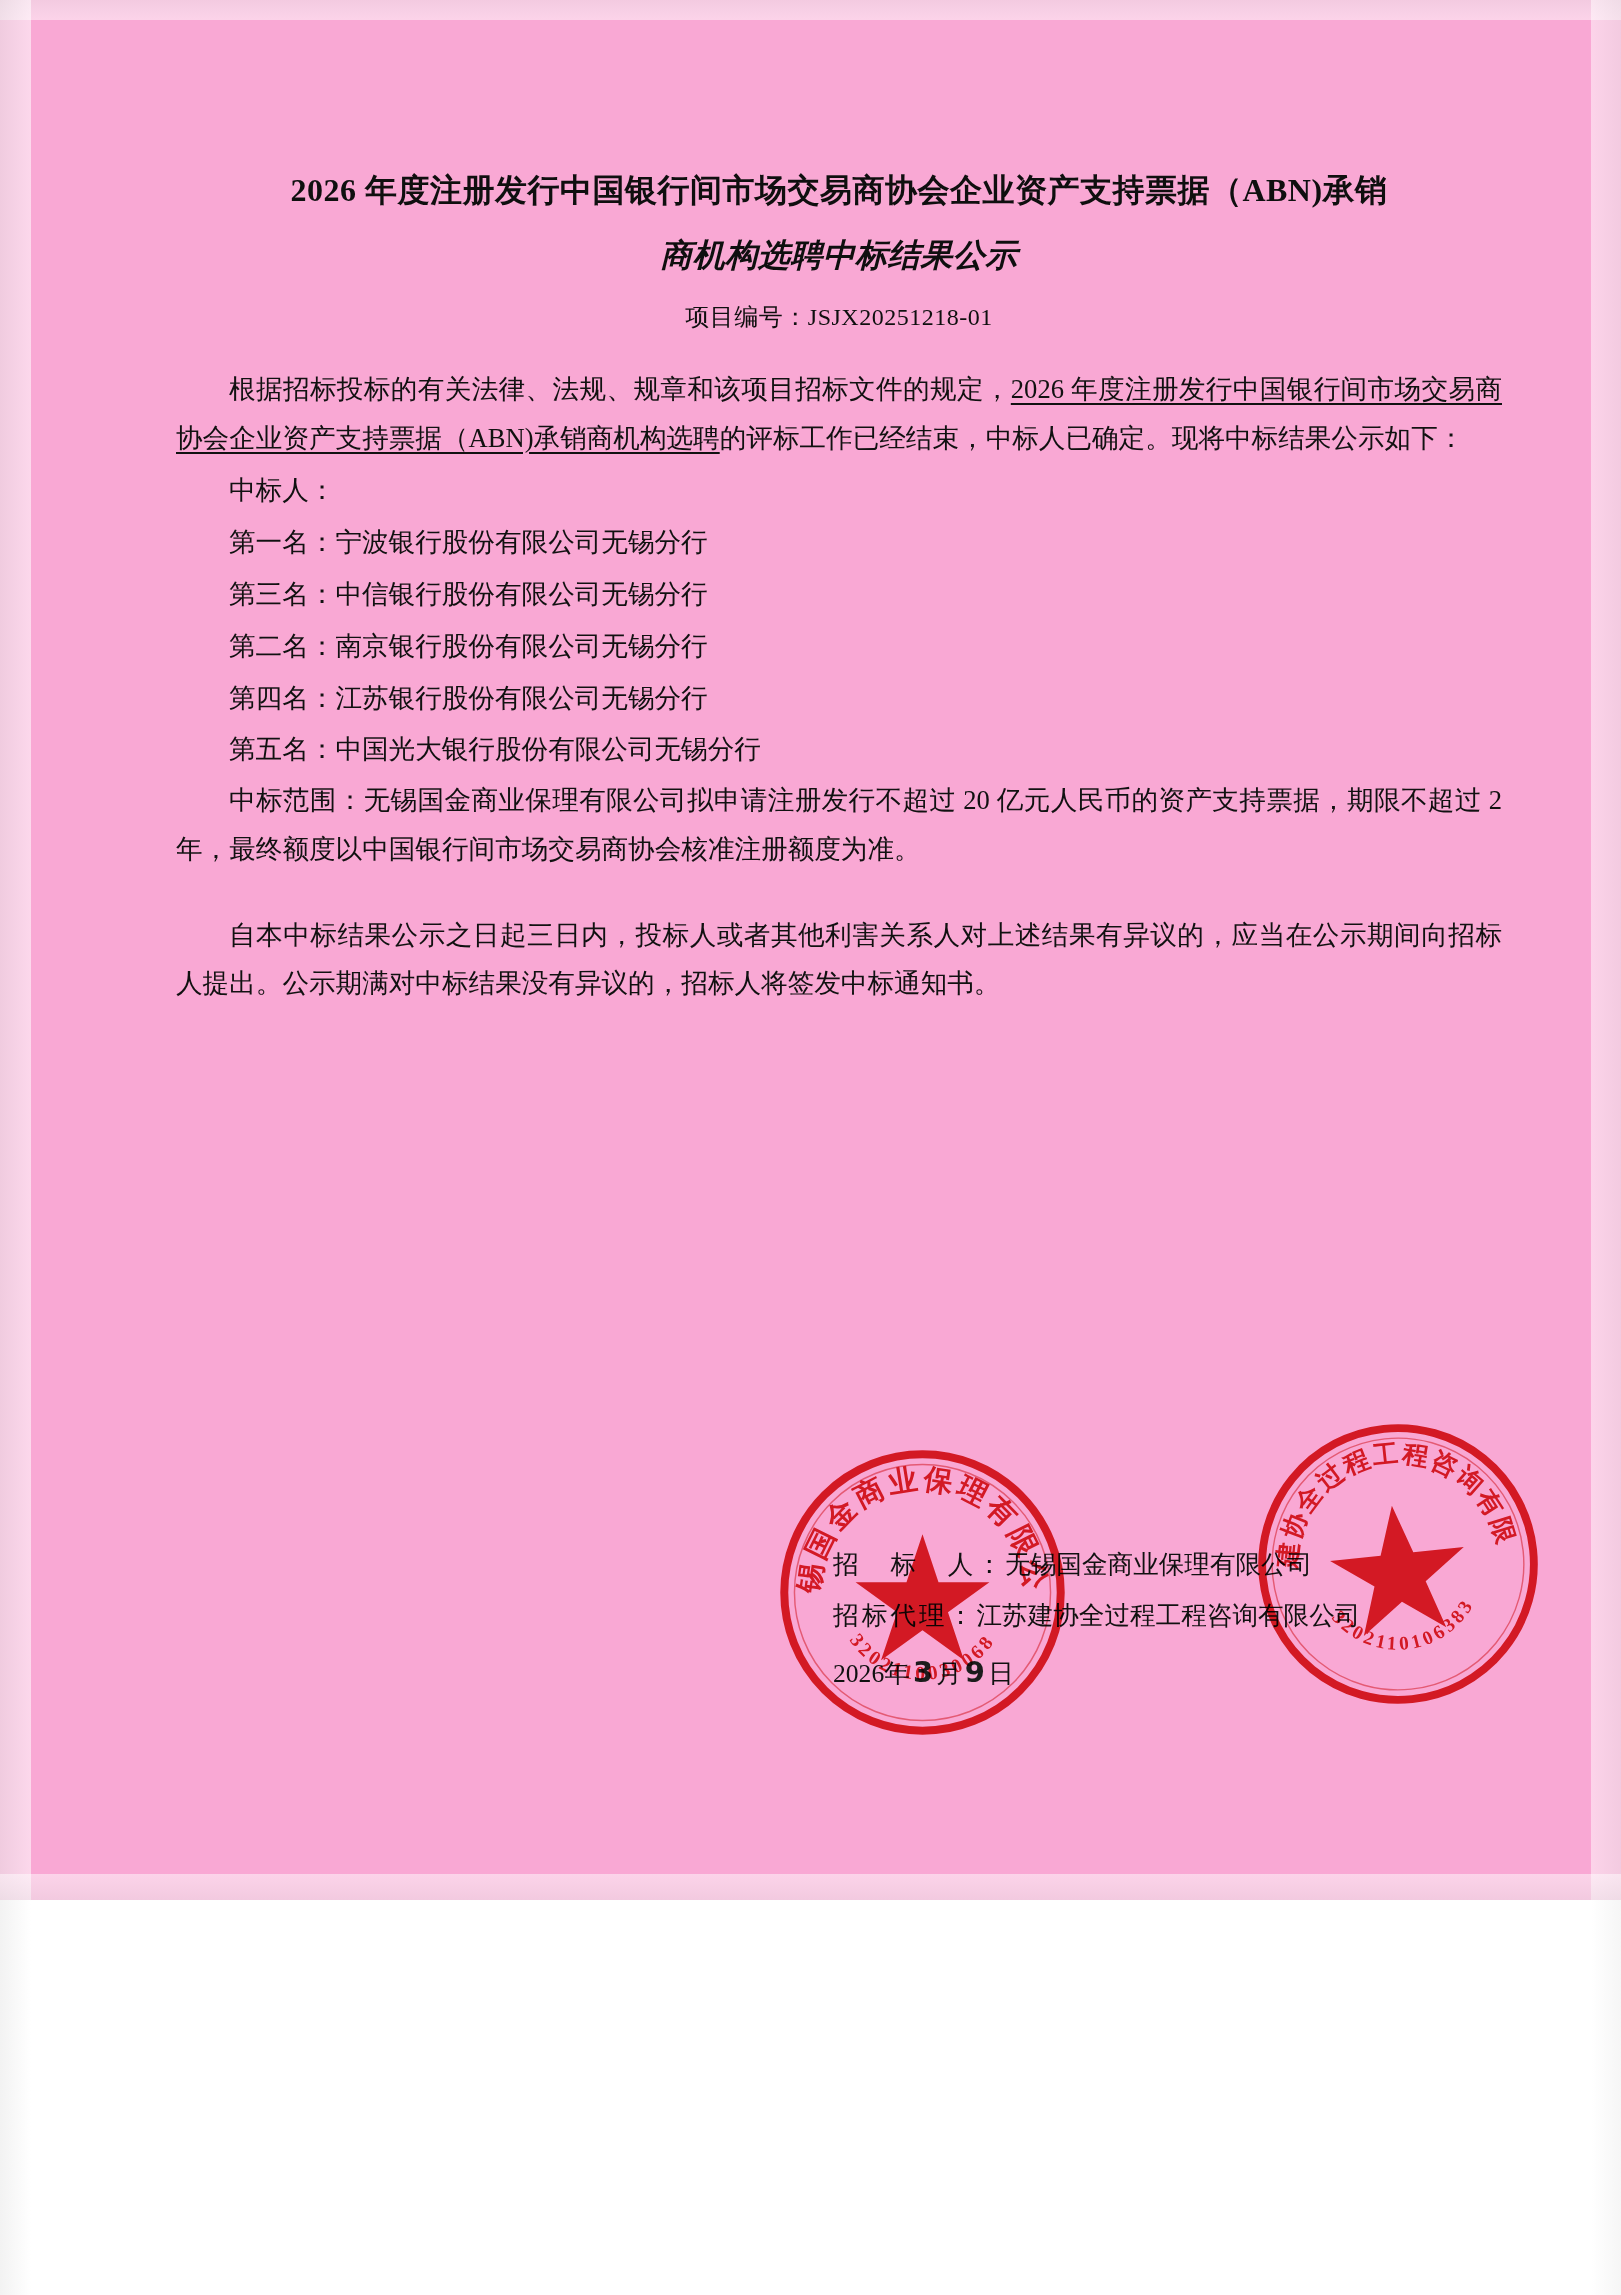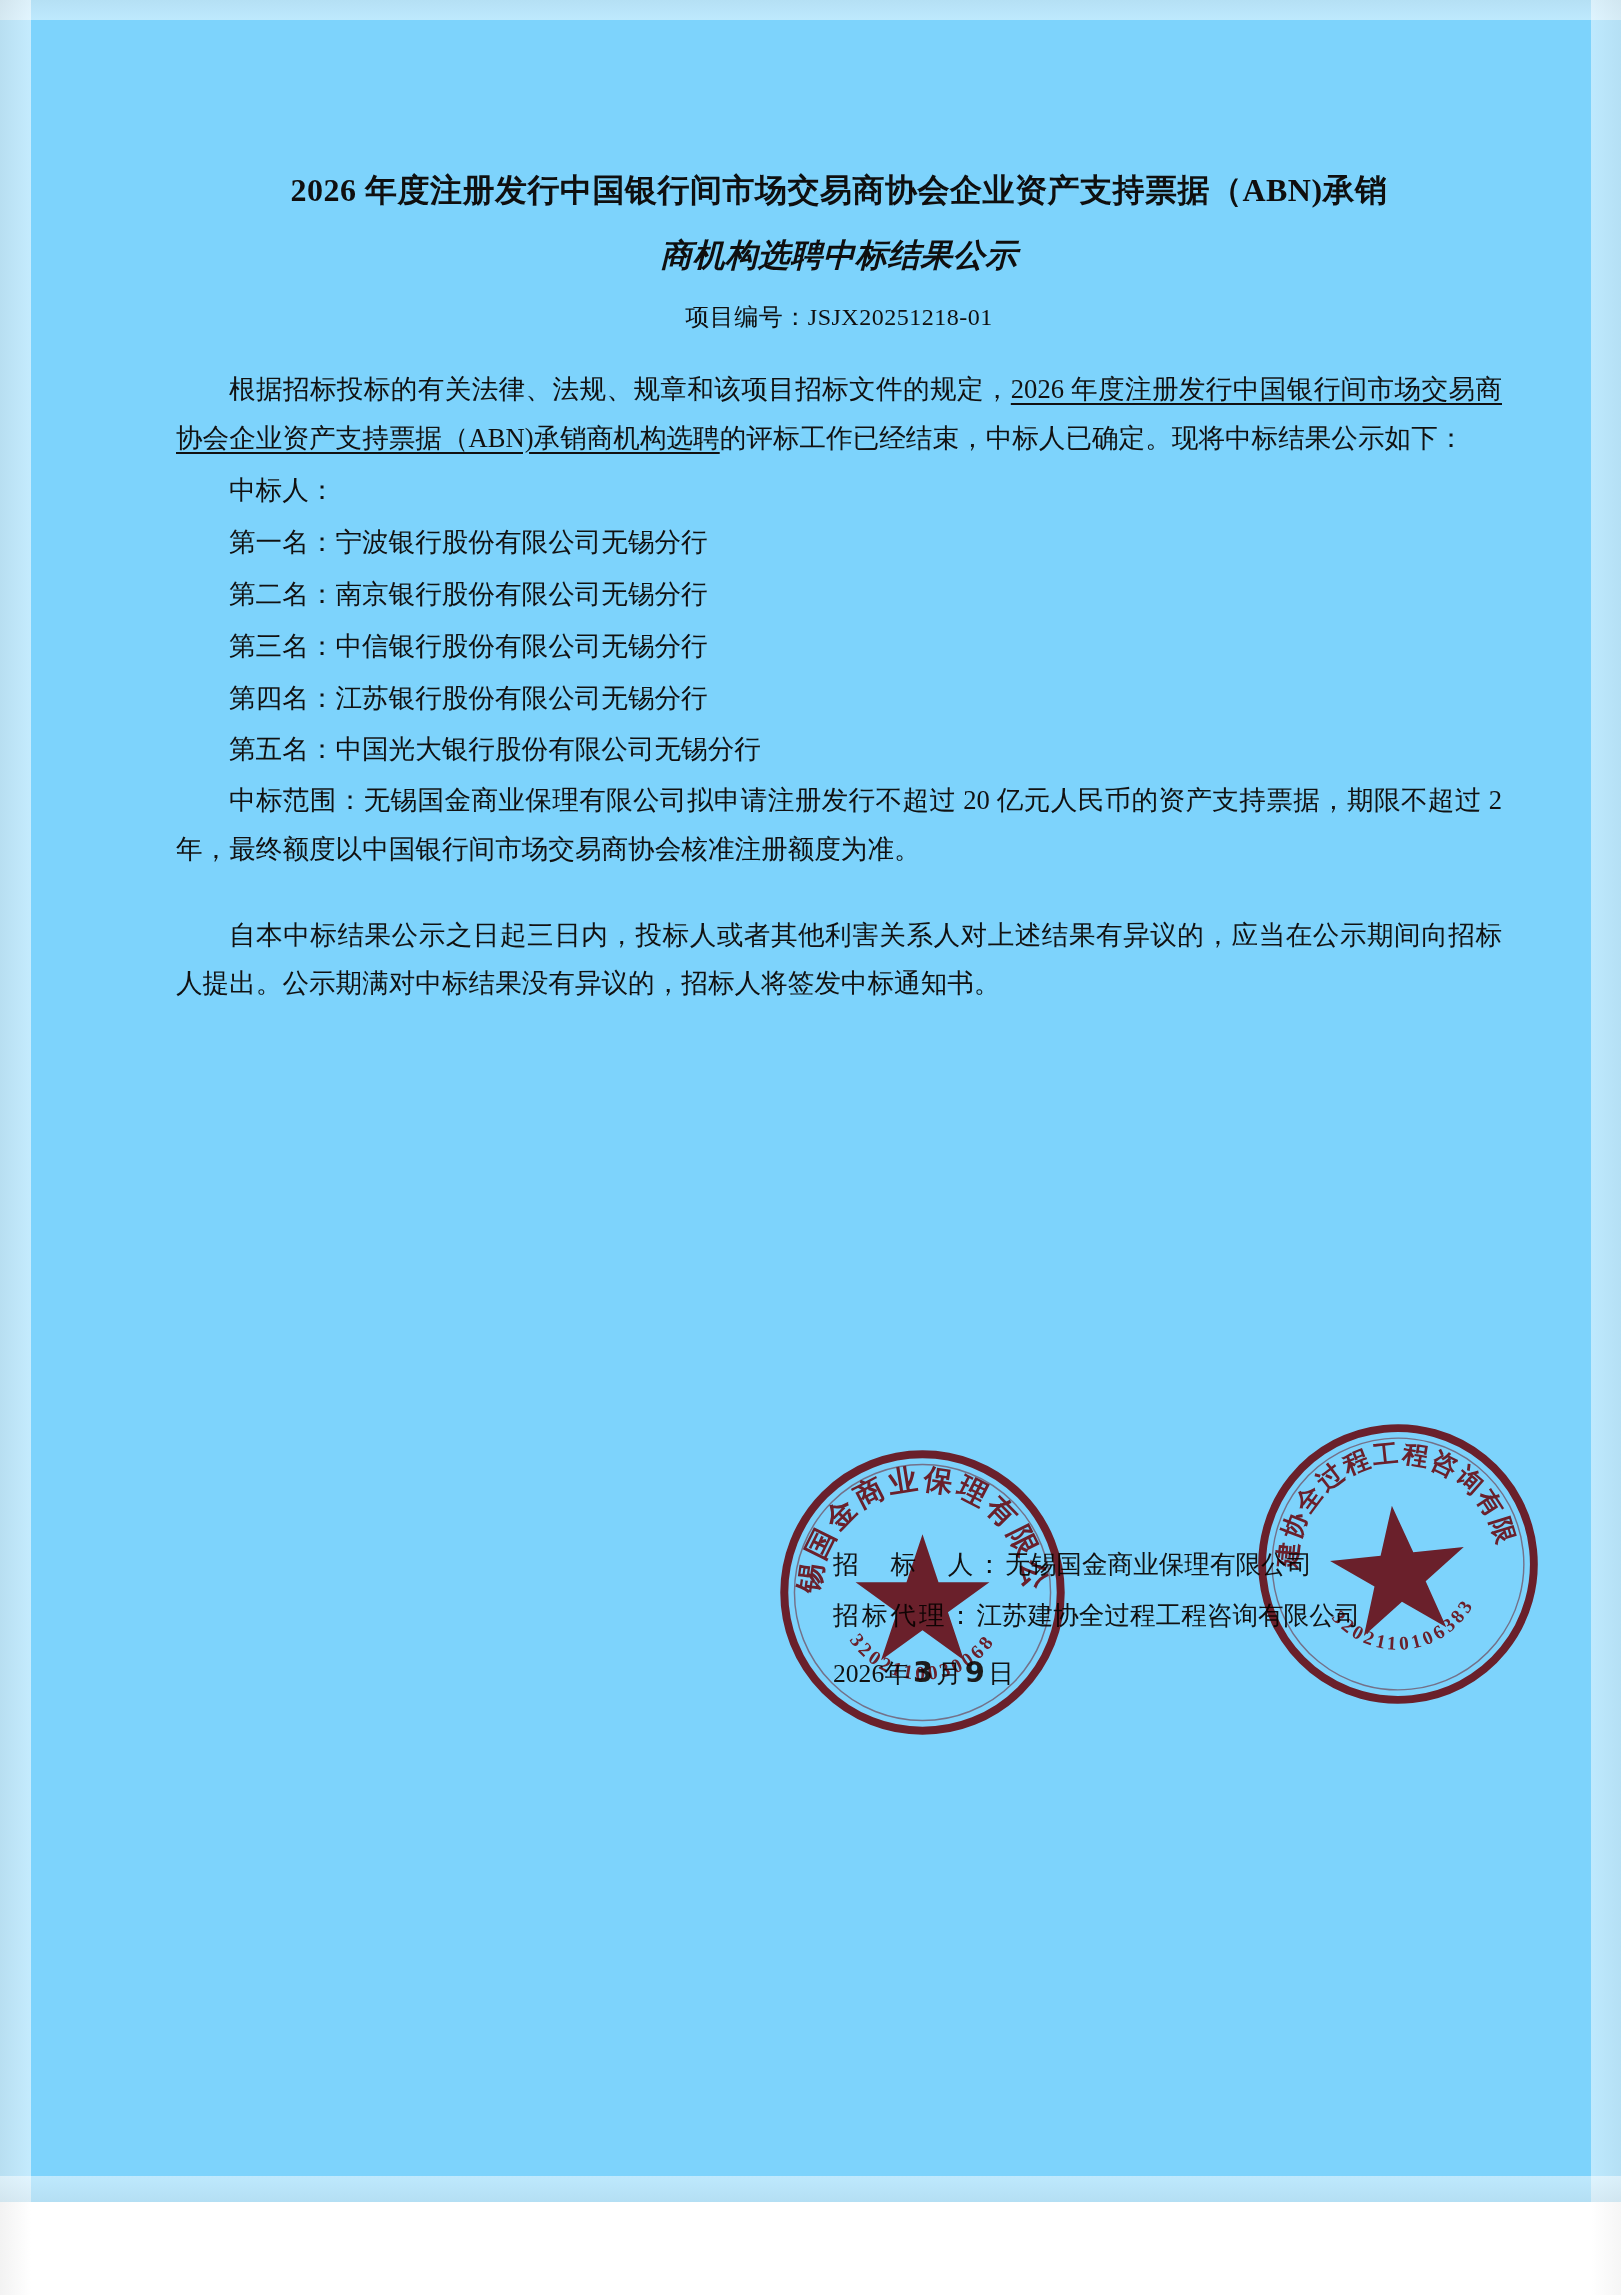--- a/index.html
+++ b/index.html
@@ -12,22 +12,22 @@
     height: 2295px;
     position: relative;
     font-family: "Liberation Serif", "DejaVu Serif", serif;
     color: #111;
     overflow: hidden;
   }
   .page {
     position: absolute;
     left: 0; top: 0;
     width: 1622px;
-    height: 2202px;
-    background: #7dd3fc;
+    height: 1900px;
+    background: #f9a8d4;
   }
   
   .scan-edge-left {
     position: absolute;
     left: 0; top: 0;
     width: 31px; height: 2295px;
     background: linear-gradient(to right, #e8e8e8 0%, #ffffff 100%);
     opacity: .55;
   }
   .scan-edge-right {
@@ -176,22 +176,22 @@
     <div class="title-line">2026 年度注册发行中国银行间市场交易商协会企业资产支持票据（ABN)承销</div>
     <div class="title-line second">商机构选聘中标结果公示</div>
     <div class="project-no">项目编号：JSJX20251218-01</div>
 
     <div class="body-block">
 
       <p class="para"><span>根据招标投标的有关法律、法规、规章和该项目招标文件的规定，</span><span class="u">2026 年度注册发行中国银行间市场交易商协会企业资产支持票据（ABN)承销商机构选聘</span><span>的评标工作已经结束，中标人已确定。现将中标结果公示如下：</span></p>
 
       <p class="list-line">中标人：</p>
       <p class="list-line">第一名：宁波银行股份有限公司无锡分行</p>
+      <p class="list-line">第三名：中信银行股份有限公司无锡分行</p>
       <p class="list-line">第二名：南京银行股份有限公司无锡分行</p>
-      <p class="list-line">第三名：中信银行股份有限公司无锡分行</p>
       <p class="list-line">第四名：江苏银行股份有限公司无锡分行</p>
       <p class="list-line">第五名：中国光大银行股份有限公司无锡分行</p>
       <p class="para">中标范围：无锡国金商业保理有限公司拟申请注册发行不超过 20 亿元人民币的资产支持票据，期限不超过 2 年，最终额度以中国银行间市场交易商协会核准注册额度为准。</p>
 
       <p class="para gap-para">自本中标结果公示之日起三日内，投标人或者其他利害关系人对上述结果有异议的，应当在公示期间向招标人提出。公示期满对中标结果没有异议的，招标人将签发中标通知书。</p>
 
     </div>
   </div>
 
   <div class="sign-block">

